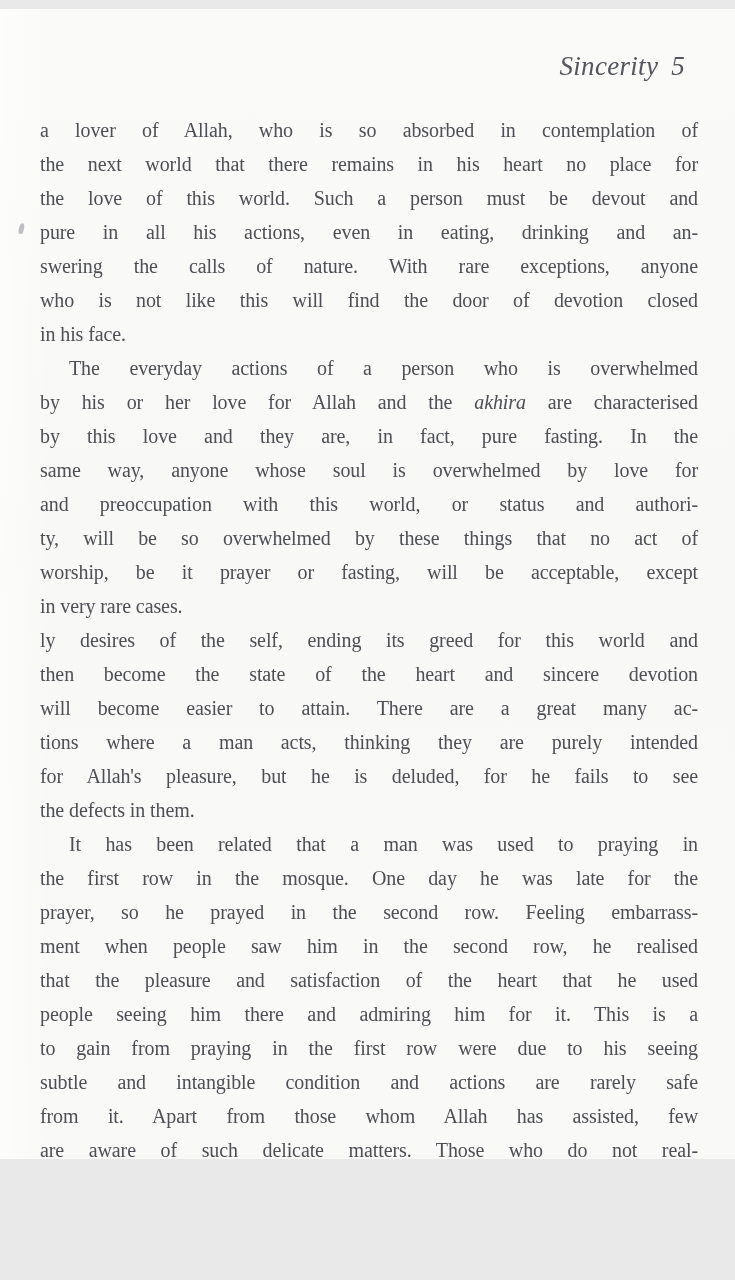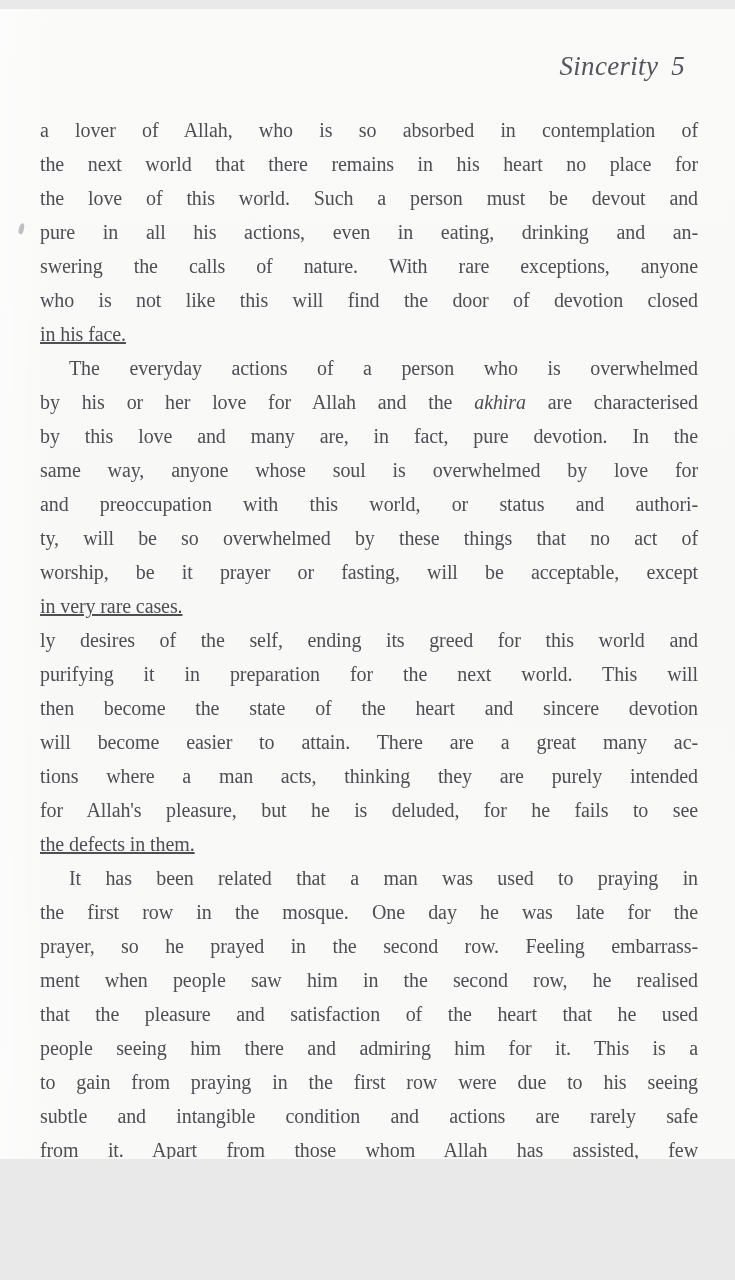--- a/index.html
+++ b/index.html
@@ -43,21 +43,20 @@
   .paragraph { margin: 0; }
   .line {
     height: 34px;
     text-align: justify;
     text-align-last: justify;
     white-space: nowrap;
   }
   .line.no-justify {
     text-align: right;
     text-align-last: left;
-    text-decoration: underline;
   }
   .line.first-indent {
     padding-left: 29px;
   }
   .italic { font-style: italic; }
   .artifact-speck {
     position: absolute;
     left: 19px;
     top: 214px;
     width: 5px;
@@ -93,30 +92,29 @@
         <div class="line"><span>the next world that there remains in his heart no place for</span></div>
         <div class="line"><span>the love of this world. Such a person must be devout and</span></div>
         <div class="line"><span>pure in all his actions, even in eating, drinking and an-</span></div>
         <div class="line"><span>swering the calls of nature. With rare exceptions, anyone</span></div>
         <div class="line"><span>who is not like this will find the door of devotion closed</span></div>
         <div class="line no-justify"><span>in his face.</span></div>
       </div>
       <div class="paragraph">
         <div class="line first-indent"><span>The everyday actions of a person who is overwhelmed</span></div>
         <div class="line"><span>by his or her love for Allah and the </span><span class="italic">akhira</span><span> are characterised</span></div>
-        <div class="line"><span>by this love and many are, in fact, pure devotion. In the</span></div>
+        <div class="line"><span>by this love and they are, in fact, pure fasting. In the</span></div>
         <div class="line"><span>same way, anyone whose soul is overwhelmed by love for</span></div>
         <div class="line"><span>and preoccupation with this world, or status and authori-</span></div>
         <div class="line"><span>ty, will be so overwhelmed by these things that no act of</span></div>
         <div class="line"><span>worship, be it prayer or fasting, will be acceptable, except</span></div>
         <div class="line no-justify"><span>in very rare cases.</span></div>
       </div>
       <div class="paragraph">
         <div class="line"><span>ly desires of the self, ending its greed for this world and</span></div>
-        <div class="line"><span>purifying it in preparation for the next world. This will</span></div>
         <div class="line"><span>then become the state of the heart and sincere devotion</span></div>
         <div class="line"><span>will become easier to attain. There are a great many ac-</span></div>
         <div class="line"><span>tions where a man acts, thinking they are purely intended</span></div>
         <div class="line"><span>for Allah's pleasure, but he is deluded, for he fails to see</span></div>
         <div class="line no-justify"><span>the defects in them.</span></div>
       </div>
       <div class="paragraph">
         <div class="line first-indent"><span>It has been related that a man was used to praying in</span></div>
         <div class="line"><span>the first row in the mosque. One day he was late for the</span></div>
         <div class="line"><span>prayer, so he prayed in the second row. Feeling embarrass-</span></div>

